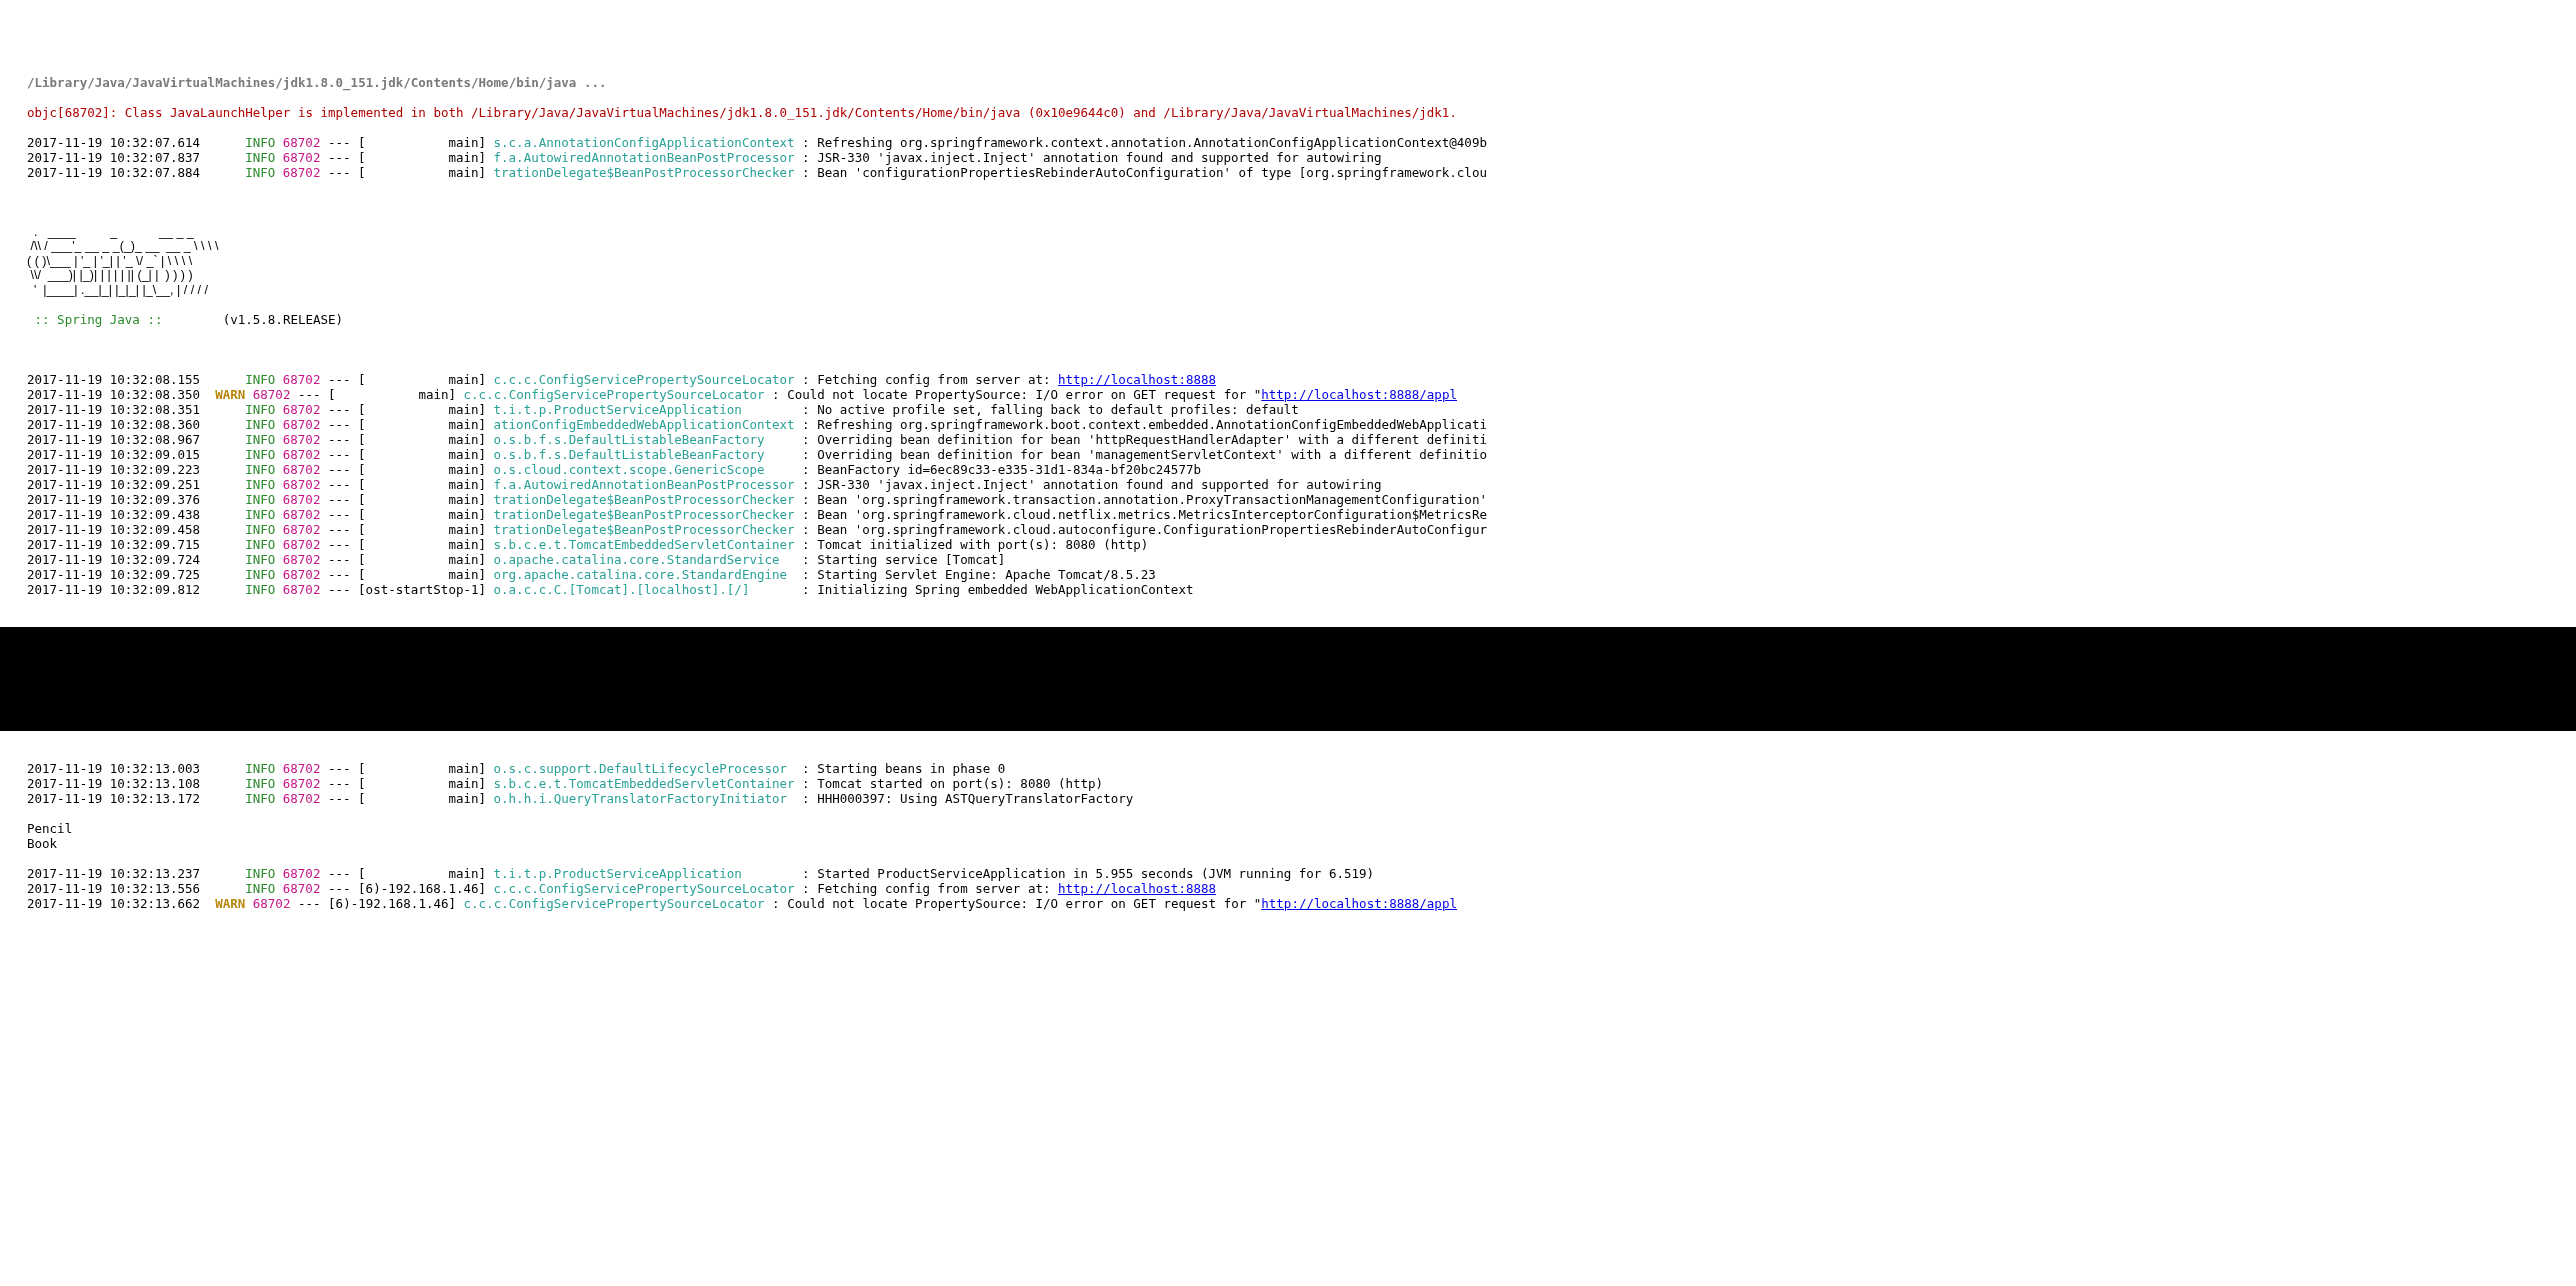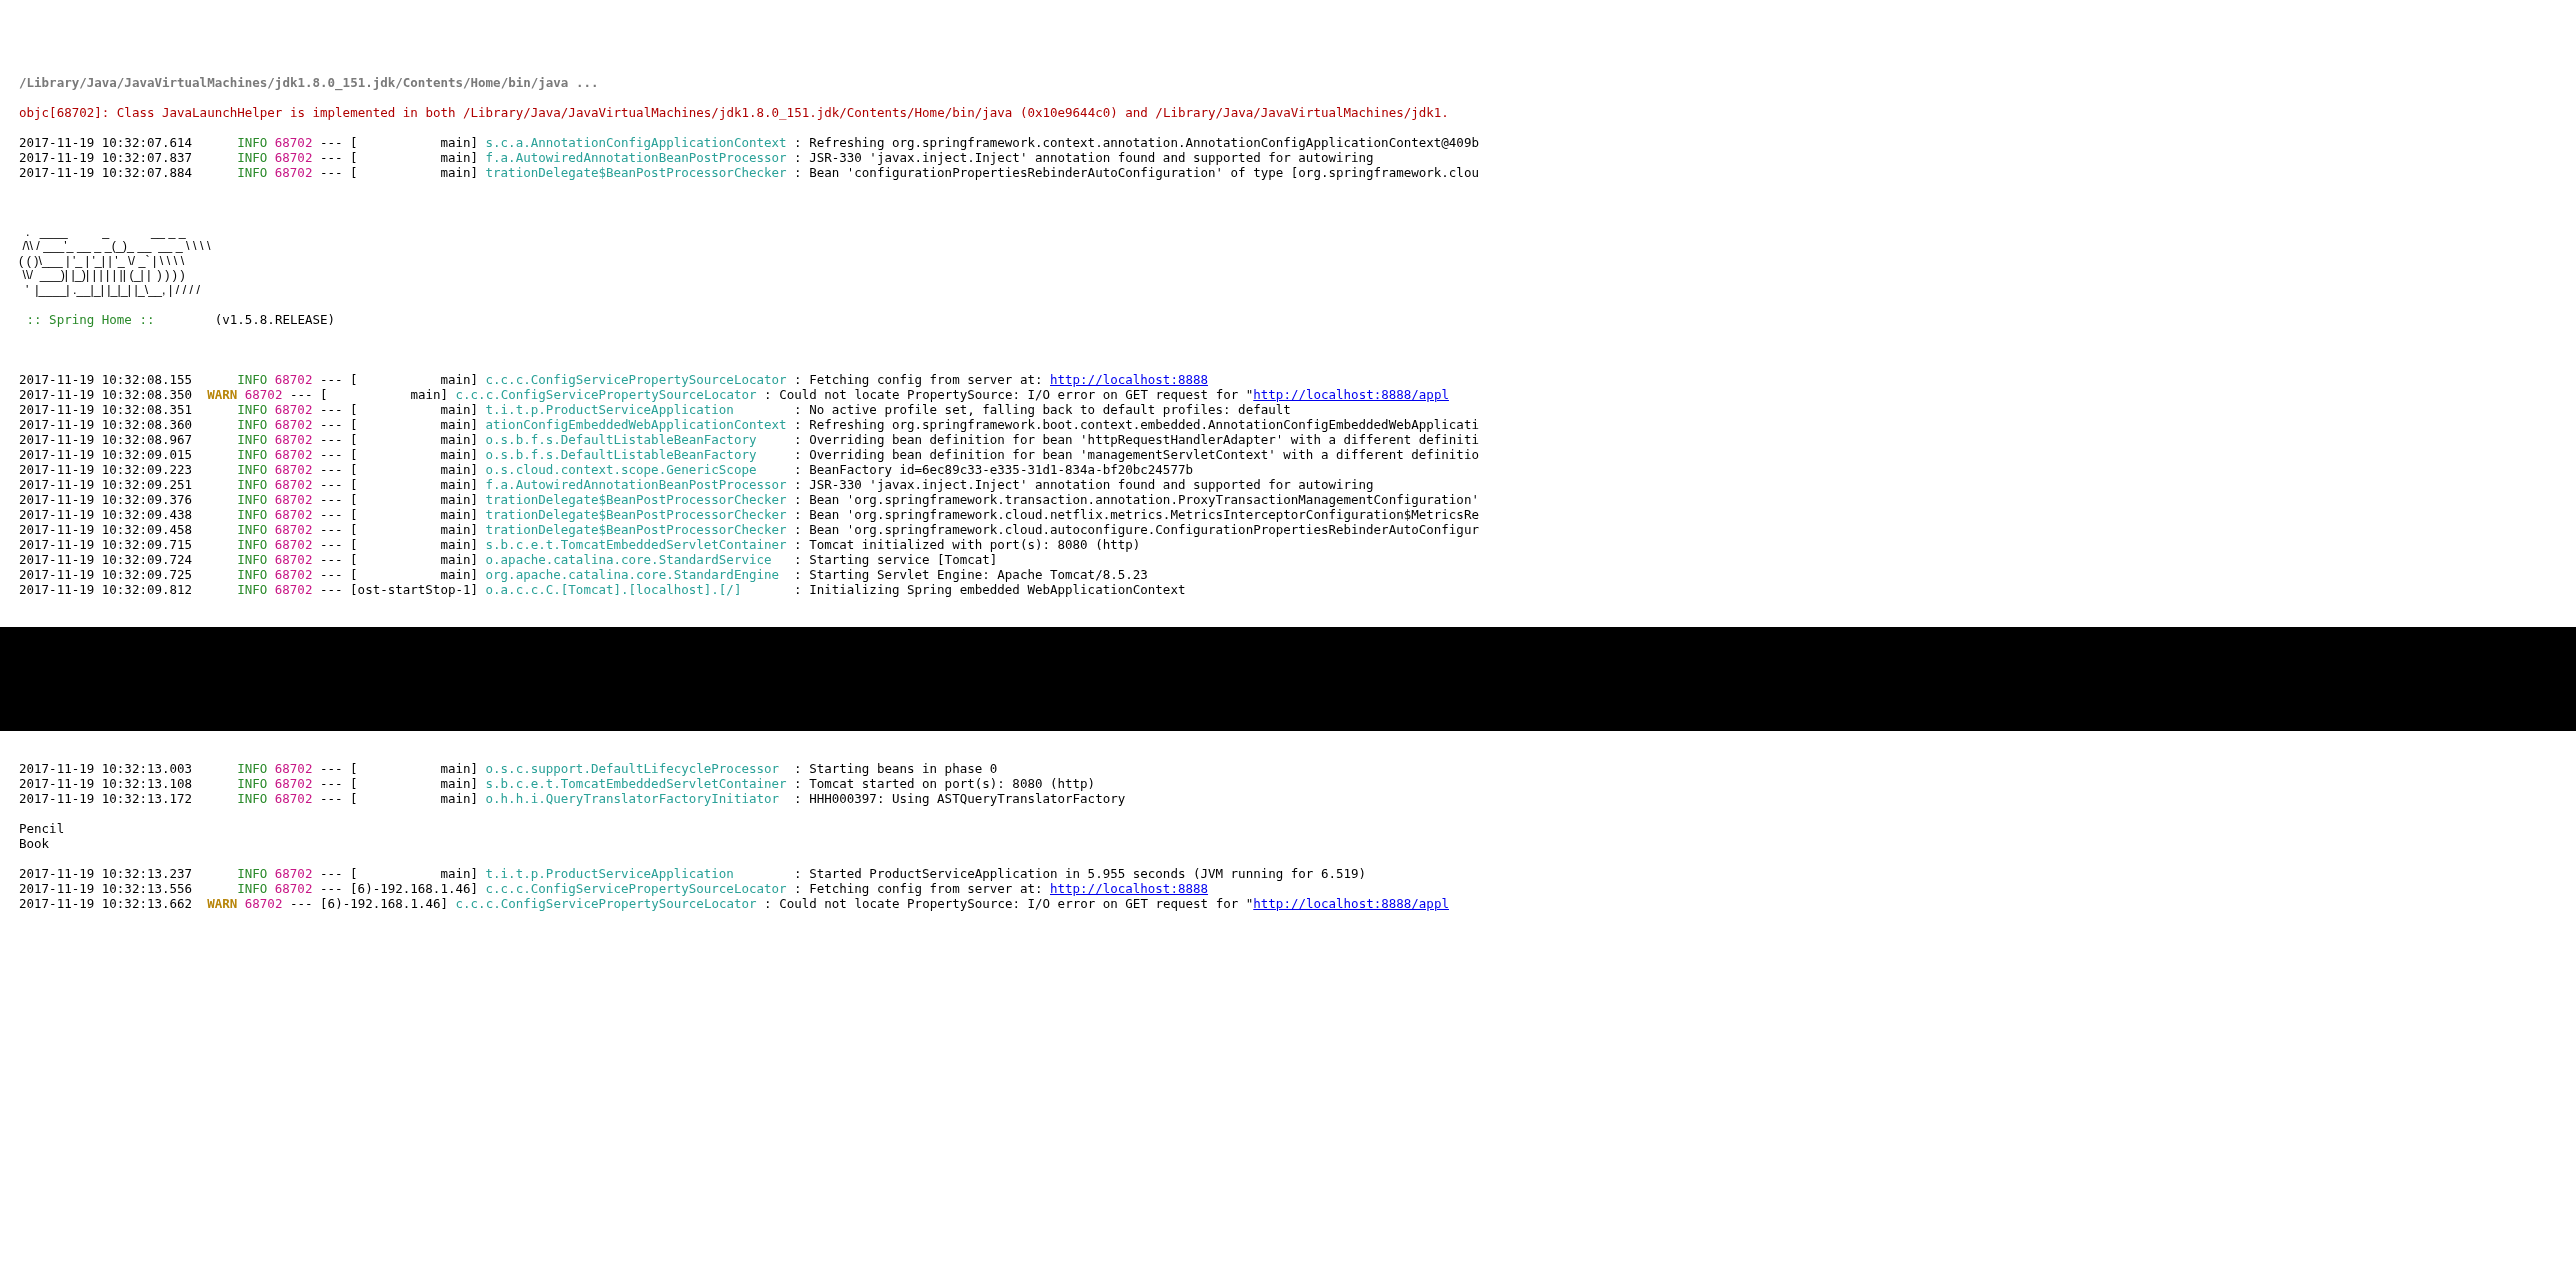--- a/index.html
+++ b/index.html
@@ -72,35 +72,35 @@
     .black-section {
       background: #000000;
       height: 104px;
       width: 100%;
     }
     .stdout {
       color: #000000;
     }
     .container {
       position: relative;
-      padding-left: 19px;
+      padding-left: 27px;
     }
   </style>
 </head>
 <body>
 
 
 
 <div class="container">
 <div class="header-line">/Library/Java/JavaVirtualMachines/jdk1.8.0_151.jdk/Contents/Home/bin/java ...</div>
 <div class="objc-line">objc[68702]: Class JavaLaunchHelper is implemented in both /Library/Java/JavaVirtualMachines/jdk1.8.0_151.jdk/Contents/Home/bin/java (0x10e9644c0) and /Library/Java/JavaVirtualMachines/jdk1.</div>
 <div id="pre-logs"><div class="log-line"><span class="timestamp">2017-11-19 10:32:07.614</span><span>  </span><span class="level-info">INFO</span><span> </span><span class="pid">68702</span><span class="sep"> --- </span><span class="thread">[           main]</span><span> </span><span class="logger">s.c.a.AnnotationConfigApplicationContext</span><span> </span><span class="msg">: Refreshing org.springframework.context.annotation.AnnotationConfigApplicationContext@409b</span></div><div class="log-line"><span class="timestamp">2017-11-19 10:32:07.837</span><span>  </span><span class="level-info">INFO</span><span> </span><span class="pid">68702</span><span class="sep"> --- </span><span class="thread">[           main]</span><span> </span><span class="logger">f.a.AutowiredAnnotationBeanPostProcessor</span><span> </span><span class="msg">: JSR-330 'javax.inject.Inject' annotation found and supported for autowiring</span></div><div class="log-line"><span class="timestamp">2017-11-19 10:32:07.884</span><span>  </span><span class="level-info">INFO</span><span> </span><span class="pid">68702</span><span class="sep"> --- </span><span class="thread">[           main]</span><span> </span><span class="logger">trationDelegate$BeanPostProcessorChecker</span><span> </span><span class="msg">: Bean 'configurationPropertiesRebinderAutoConfiguration' of type [org.springframework.clou</span></div></div>
 <div> </div>
 <div id="ascii" class="ascii-art"><div>  .   ____          _            __ _ _</div><div> /\\ / ___'_ __ _ _(_)_ __  __ _ \ \ \ \</div><div>( ( )\___ | '_ | '_| | '_ \/ _` | \ \ \ \</div><div> \\/  ___)| |_)| | | | | || (_| |  ) ) ) )</div><div>  '  |____| .__|_| |_|_| |_\__, | / / / /</div></div>
-<div><span class="spring-boot-label"> :: Spring Home ::</span><span class="version">        (v1.5.8.RELEASE)</span></div>
+<div><span class="spring-boot-label"> :: Spring Java ::</span><span class="version">        (v1.5.8.RELEASE)</span></div>
 <div> </div>
 <div id="mid-logs"><div class="log-line"><span class="timestamp">2017-11-19 10:32:08.155</span><span>  </span><span class="level-info">INFO</span><span> </span><span class="pid">68702</span><span class="sep"> --- </span><span class="thread">[           main]</span><span> </span><span class="logger">c.c.c.ConfigServicePropertySourceLocator</span><span> </span><span class="msg">: Fetching config from server at: </span><span class="link">http://localhost:8888</span><span class="msg"></span></div><div class="log-line"><span class="timestamp">2017-11-19 10:32:08.350</span><span>  </span><span class="level-warn">WARN</span><span> </span><span class="pid">68702</span><span class="sep"> --- </span><span class="thread">[           main]</span><span> </span><span class="logger">c.c.c.ConfigServicePropertySourceLocator</span><span> </span><span class="msg">: Could not locate PropertySource: I/O error on GET request for "</span><span class="link">http://localhost:8888/appl</span><span class="msg"></span></div><div class="log-line"><span class="timestamp">2017-11-19 10:32:08.351</span><span>  </span><span class="level-info">INFO</span><span> </span><span class="pid">68702</span><span class="sep"> --- </span><span class="thread">[           main]</span><span> </span><span class="logger">t.i.t.p.ProductServiceApplication       </span><span> </span><span class="msg">: No active profile set, falling back to default profiles: default</span></div><div class="log-line"><span class="timestamp">2017-11-19 10:32:08.360</span><span>  </span><span class="level-info">INFO</span><span> </span><span class="pid">68702</span><span class="sep"> --- </span><span class="thread">[           main]</span><span> </span><span class="logger">ationConfigEmbeddedWebApplicationContext</span><span> </span><span class="msg">: Refreshing org.springframework.boot.context.embedded.AnnotationConfigEmbeddedWebApplicati</span></div><div class="log-line"><span class="timestamp">2017-11-19 10:32:08.967</span><span>  </span><span class="level-info">INFO</span><span> </span><span class="pid">68702</span><span class="sep"> --- </span><span class="thread">[           main]</span><span> </span><span class="logger">o.s.b.f.s.DefaultListableBeanFactory    </span><span> </span><span class="msg">: Overriding bean definition for bean 'httpRequestHandlerAdapter' with a different definiti</span></div><div class="log-line"><span class="timestamp">2017-11-19 10:32:09.015</span><span>  </span><span class="level-info">INFO</span><span> </span><span class="pid">68702</span><span class="sep"> --- </span><span class="thread">[           main]</span><span> </span><span class="logger">o.s.b.f.s.DefaultListableBeanFactory    </span><span> </span><span class="msg">: Overriding bean definition for bean 'managementServletContext' with a different definitio</span></div><div class="log-line"><span class="timestamp">2017-11-19 10:32:09.223</span><span>  </span><span class="level-info">INFO</span><span> </span><span class="pid">68702</span><span class="sep"> --- </span><span class="thread">[           main]</span><span> </span><span class="logger">o.s.cloud.context.scope.GenericScope    </span><span> </span><span class="msg">: BeanFactory id=6ec89c33-e335-31d1-834a-bf20bc24577b</span></div><div class="log-line"><span class="timestamp">2017-11-19 10:32:09.251</span><span>  </span><span class="level-info">INFO</span><span> </span><span class="pid">68702</span><span class="sep"> --- </span><span class="thread">[           main]</span><span> </span><span class="logger">f.a.AutowiredAnnotationBeanPostProcessor</span><span> </span><span class="msg">: JSR-330 'javax.inject.Inject' annotation found and supported for autowiring</span></div><div class="log-line"><span class="timestamp">2017-11-19 10:32:09.376</span><span>  </span><span class="level-info">INFO</span><span> </span><span class="pid">68702</span><span class="sep"> --- </span><span class="thread">[           main]</span><span> </span><span class="logger">trationDelegate$BeanPostProcessorChecker</span><span> </span><span class="msg">: Bean 'org.springframework.transaction.annotation.ProxyTransactionManagementConfiguration'</span></div><div class="log-line"><span class="timestamp">2017-11-19 10:32:09.438</span><span>  </span><span class="level-info">INFO</span><span> </span><span class="pid">68702</span><span class="sep"> --- </span><span class="thread">[           main]</span><span> </span><span class="logger">trationDelegate$BeanPostProcessorChecker</span><span> </span><span class="msg">: Bean 'org.springframework.cloud.netflix.metrics.MetricsInterceptorConfiguration$MetricsRe</span></div><div class="log-line"><span class="timestamp">2017-11-19 10:32:09.458</span><span>  </span><span class="level-info">INFO</span><span> </span><span class="pid">68702</span><span class="sep"> --- </span><span class="thread">[           main]</span><span> </span><span class="logger">trationDelegate$BeanPostProcessorChecker</span><span> </span><span class="msg">: Bean 'org.springframework.cloud.autoconfigure.ConfigurationPropertiesRebinderAutoConfigur</span></div><div class="log-line"><span class="timestamp">2017-11-19 10:32:09.715</span><span>  </span><span class="level-info">INFO</span><span> </span><span class="pid">68702</span><span class="sep"> --- </span><span class="thread">[           main]</span><span> </span><span class="logger">s.b.c.e.t.TomcatEmbeddedServletContainer</span><span> </span><span class="msg">: Tomcat initialized with port(s): 8080 (http)</span></div><div class="log-line"><span class="timestamp">2017-11-19 10:32:09.724</span><span>  </span><span class="level-info">INFO</span><span> </span><span class="pid">68702</span><span class="sep"> --- </span><span class="thread">[           main]</span><span> </span><span class="logger">o.apache.catalina.core.StandardService  </span><span> </span><span class="msg">: Starting service [Tomcat]</span></div><div class="log-line"><span class="timestamp">2017-11-19 10:32:09.725</span><span>  </span><span class="level-info">INFO</span><span> </span><span class="pid">68702</span><span class="sep"> --- </span><span class="thread">[           main]</span><span> </span><span class="logger">org.apache.catalina.core.StandardEngine </span><span> </span><span class="msg">: Starting Servlet Engine: Apache Tomcat/8.5.23</span></div><div class="log-line"><span class="timestamp">2017-11-19 10:32:09.812</span><span>  </span><span class="level-info">INFO</span><span> </span><span class="pid">68702</span><span class="sep"> --- </span><span class="thread">[ost-startStop-1]</span><span> </span><span class="logger">o.a.c.c.C.[Tomcat].[localhost].[/]      </span><span> </span><span class="msg">: Initializing Spring embedded WebApplicationContext</span></div></div>
 </div>
 <div class="black-section"></div>
 <div class="container">
 <div id="post-logs-1"><div class="log-line"><span class="timestamp">2017-11-19 10:32:13.003</span><span>  </span><span class="level-info">INFO</span><span> </span><span class="pid">68702</span><span class="sep"> --- </span><span class="thread">[           main]</span><span> </span><span class="logger">o.s.c.support.DefaultLifecycleProcessor </span><span> </span><span class="msg">: Starting beans in phase 0</span></div><div class="log-line"><span class="timestamp">2017-11-19 10:32:13.108</span><span>  </span><span class="level-info">INFO</span><span> </span><span class="pid">68702</span><span class="sep"> --- </span><span class="thread">[           main]</span><span> </span><span class="logger">s.b.c.e.t.TomcatEmbeddedServletContainer</span><span> </span><span class="msg">: Tomcat started on port(s): 8080 (http)</span></div><div class="log-line"><span class="timestamp">2017-11-19 10:32:13.172</span><span>  </span><span class="level-info">INFO</span><span> </span><span class="pid">68702</span><span class="sep"> --- </span><span class="thread">[           main]</span><span> </span><span class="logger">o.h.h.i.QueryTranslatorFactoryInitiator </span><span> </span><span class="msg">: HHH000397: Using ASTQueryTranslatorFactory</span></div></div>
 <div id="stdout-block"><div class="stdout">Pencil</div><div class="stdout">Book</div></div>
 <div id="post-logs-2"><div class="log-line"><span class="timestamp">2017-11-19 10:32:13.237</span><span>  </span><span class="level-info">INFO</span><span> </span><span class="pid">68702</span><span class="sep"> --- </span><span class="thread">[           main]</span><span> </span><span class="logger">t.i.t.p.ProductServiceApplication       </span><span> </span><span class="msg">: Started ProductServiceApplication in 5.955 seconds (JVM running for 6.519)</span></div><div class="log-line"><span class="timestamp">2017-11-19 10:32:13.556</span><span>  </span><span class="level-info">INFO</span><span> </span><span class="pid">68702</span><span class="sep"> --- </span><span class="thread">[6)-192.168.1.46]</span><span> </span><span class="logger">c.c.c.ConfigServicePropertySourceLocator</span><span> </span><span class="msg">: Fetching config from server at: </span><span class="link">http://localhost:8888</span><span class="msg"></span></div><div class="log-line"><span class="timestamp">2017-11-19 10:32:13.662</span><span>  </span><span class="level-warn">WARN</span><span> </span><span class="pid">68702</span><span class="sep"> --- </span><span class="thread">[6)-192.168.1.46]</span><span> </span><span class="logger">c.c.c.ConfigServicePropertySourceLocator</span><span> </span><span class="msg">: Could not locate PropertySource: I/O error on GET request for "</span><span class="link">http://localhost:8888/appl</span><span class="msg"></span></div></div>
 
 </div>

